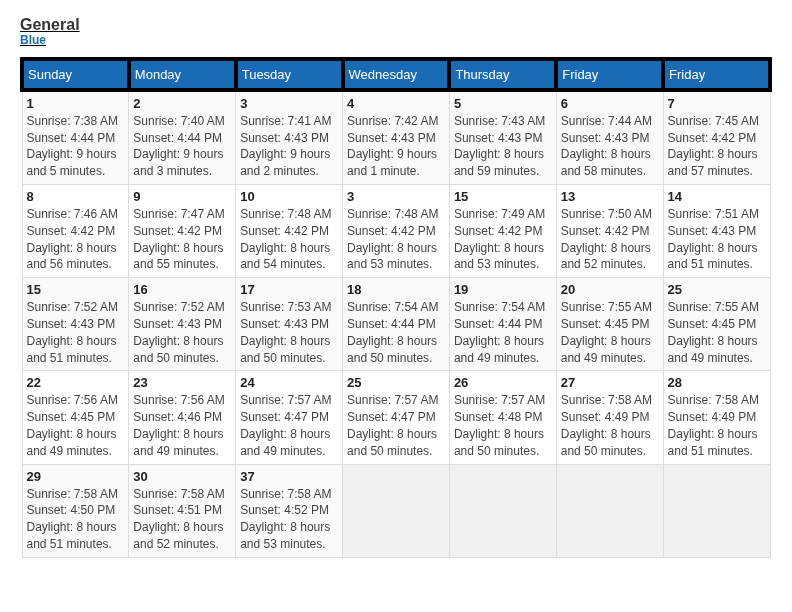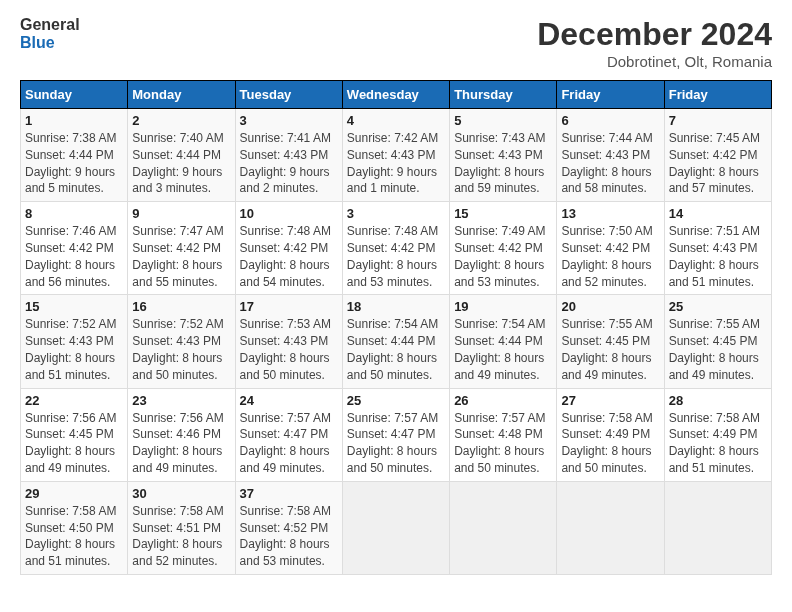--- a/index.html
+++ b/index.html
@@ -17,20 +17,21 @@
     .header-row {
       display: flex;
       justify-content: space-between;
       align-items: flex-start;
       margin-bottom: 10px;
     }
     .logo {
       display: flex;
       align-items: center;
       gap: 4px;
+      text-decoration: underline;
     }
     .title-block {
       text-align: right;
     }
     .month-title {
       font-size: 32px;
       font-weight: bold;
       color: #333;
     }
     .location-title {
@@ -38,24 +39,24 @@
       color: #555;
     }
     table {
       width: 100%;
       border-collapse: collapse;
     }
     thead tr th {
       background-color: #1a6bb5;
       color: #fff;
       font-size: 13px;
-      font-weight: bold;
+      font-weight: normal;
       padding: 6px 4px;
       text-align: left;
-      border: 1px solid #000000;
+      border: 4px solid #000000;
     }
     tbody tr td {
       vertical-align: top;
       font-size: 9.5px;
       color: #333;
       padding: 4px 4px;
       border: 1px solid #ddd;
       width: calc(100% / 7);
       min-height: 70px;
       height: 74px;
@@ -82,29 +83,25 @@
   </style>
 </head>
 <body>
 
 <div class="container">
   <div class="header-row">
     <div class="logo">
     <div style="display:flex;align-items:center;gap:2px;">
       <div style="line-height:1.1;">
         <div style="font-size:16px;font-weight:bold;color:#333;">General</div>
-        <div style="font-size:16px;font-weight:bold;color:#1a6bb5;">Blue</div>
+        <div style="font-size:12px;font-weight:bold;color:#1a6bb5;">Blue</div>
       </div>
 
     </div>
   </div>
-    <div class="title-block">
-      <div class="month-title">December 2024</div>
-      <div class="location-title">Dobrotinet, Olt, Romania</div>
-    </div>
   </div>
 
   <table>
     <thead>
       <tr>
       <th>Sunday</th>
           <th>Monday</th>
           <th>Tuesday</th>
           <th>Wednesday</th>
           <th>Thursday</th>

